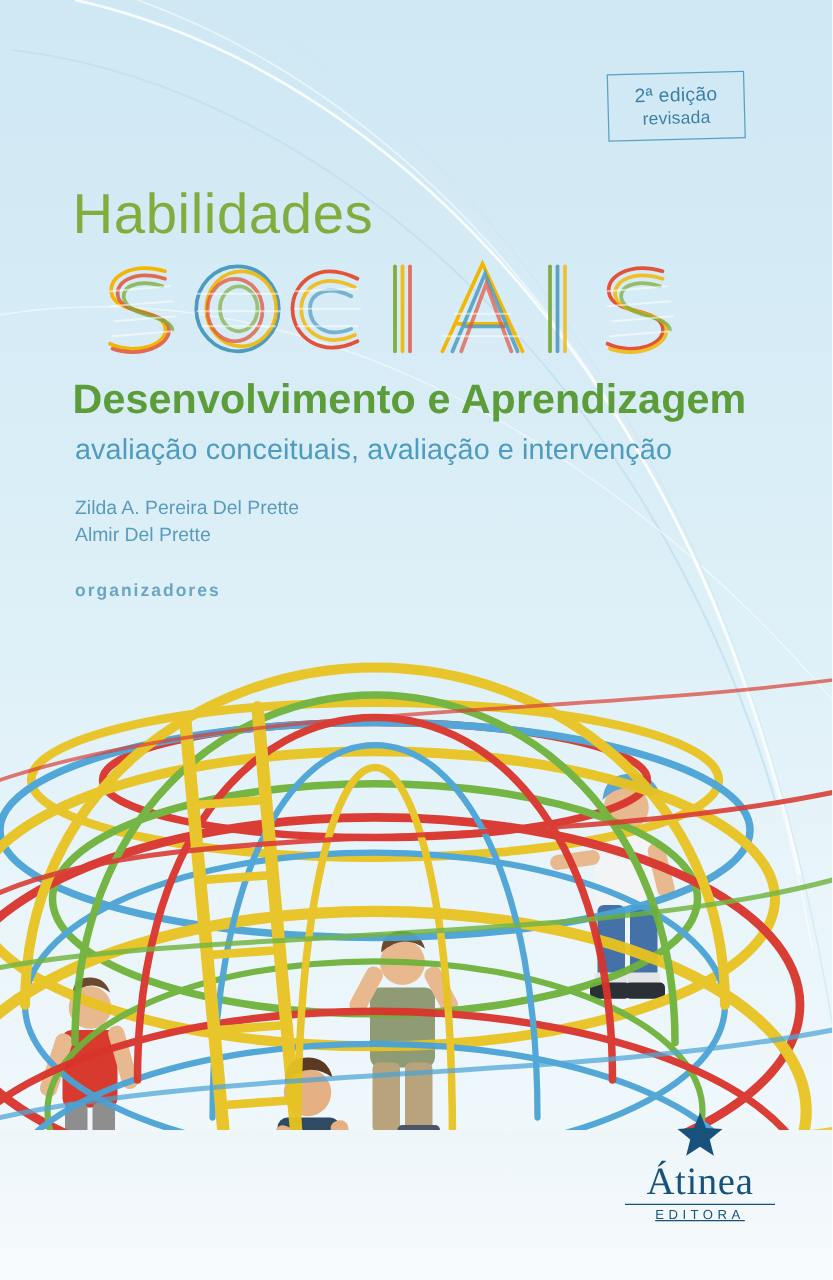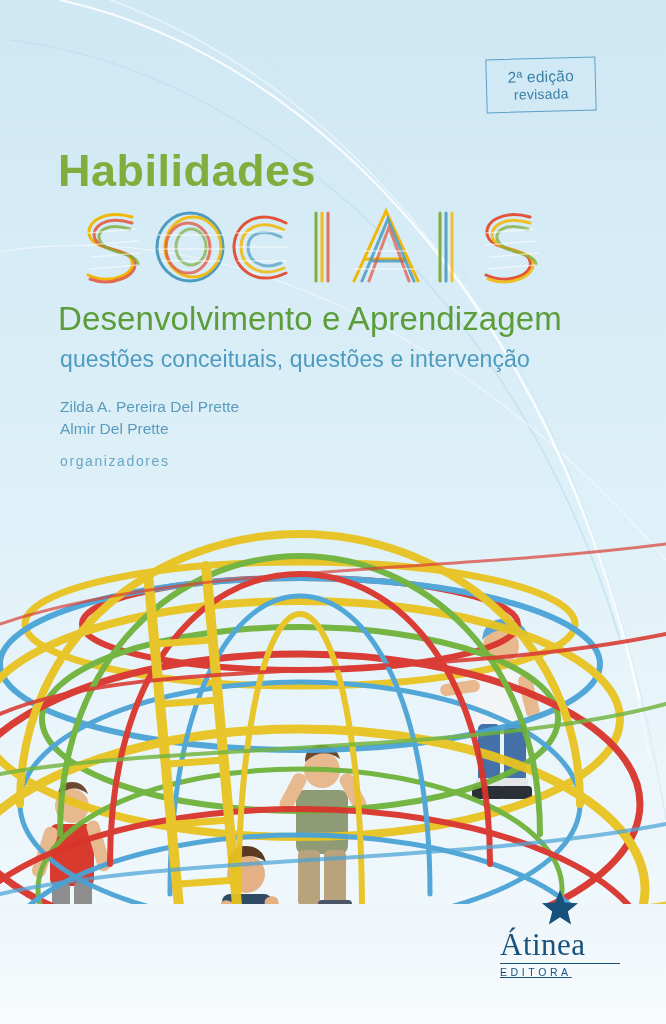--- a/index.html
+++ b/index.html
@@ -49,37 +49,37 @@
   
   .title-block {
     position: absolute;
     left: 58px;
     top: 148px;
     width: 560px;
   }
   .title-main {
     font-size: 45px;
     color: #7fae3e;
-    font-weight: 700;
+    font-weight: 400;
     letter-spacing: .5px;
     line-height: 1;
     margin: 0;
   }
   .title-sociais {
     position: relative;
     height: 92px;
     margin: 6px 0 0 -4px;
   }
   .sociais-svg { display: block; }
 
   .subtitle-1 {
     font-size: 33px;
     color: #5c9d3a;
     margin: 10px 0 0 0;
-    font-weight: 400;
+    font-weight: 700;
     line-height: 1.1;
     letter-spacing: .1px;
   }
   .subtitle-2 {
     font-size: 23px;
     color: #4d9bbf;
     margin: 9px 0 0 2px;
     font-weight: 400;
     letter-spacing: .1px;
   }
@@ -87,24 +87,25 @@
   
   .authors {
     position: absolute;
     left: 60px;
     top: 396px;
     color: #5a9bbd;
     font-size: 15.5px;
     line-height: 1.45;
   }
   .authors .role {
-    margin-top: 10px;
+    margin-top: 21px;
     letter-spacing: 1.6px;
     font-size: 14px;
     color: #6aa6c4;
+    font-weight: bold;
   }
 
   
   .photo-area {
     position: absolute;
     left: 0;
     right: 0;
     bottom: 0;
     height: 520px;
     overflow: hidden;
@@ -114,20 +115,21 @@
     left: 0; right: 0; bottom: 0;
     height: 120px;
     background: linear-gradient(180deg, #eef6fa 0%, #f7fbfd 100%);
   }
 
   
   .logo {
     position: absolute;
     right: 46px;
     bottom: 46px;
+    text-align: center;
     color: #1d5f8f;
     width: 120px;
   }
   .logo .star { display: block; margin: 0 auto 2px auto; }
   .logo .name {
     font-family: "Liberation Serif", serif;
     font-size: 31px;
     line-height: 1;
     color: #17527d;
     letter-spacing: .5px;
@@ -253,21 +255,21 @@
             <path d="M104 36 L 170 36 M104 50 L 170 50 M108 62 L 166 62"></path>
             <path d="M182 34 L 232 32 M182 48 L 234 48 M184 62 L 232 62"></path>
             <path d="M300 70 L 362 70 M310 52 L 354 52"></path>
             <path d="M432 34 L 480 30 M432 46 L 482 42 M436 58 L 484 54 M434 70 L 482 66"></path>
           </g>
         </g>
       </svg>
     </div>
 
     <p class="subtitle-1">Desenvolvimento e Aprendizagem</p>
-    <p class="subtitle-2">questões conceituais, questões e intervenção</p>
+    <p class="subtitle-2">avaliação conceituais, avaliação e intervenção</p>
   </div>
 
   <div class="authors">
     <div>Zilda A. Pereira Del Prette</div>
     <div>Almir Del Prette</div>
     <div class="role">organizadores</div>
   </div>
 
   <div class="photo-area">
     <div class="ground"></div>

